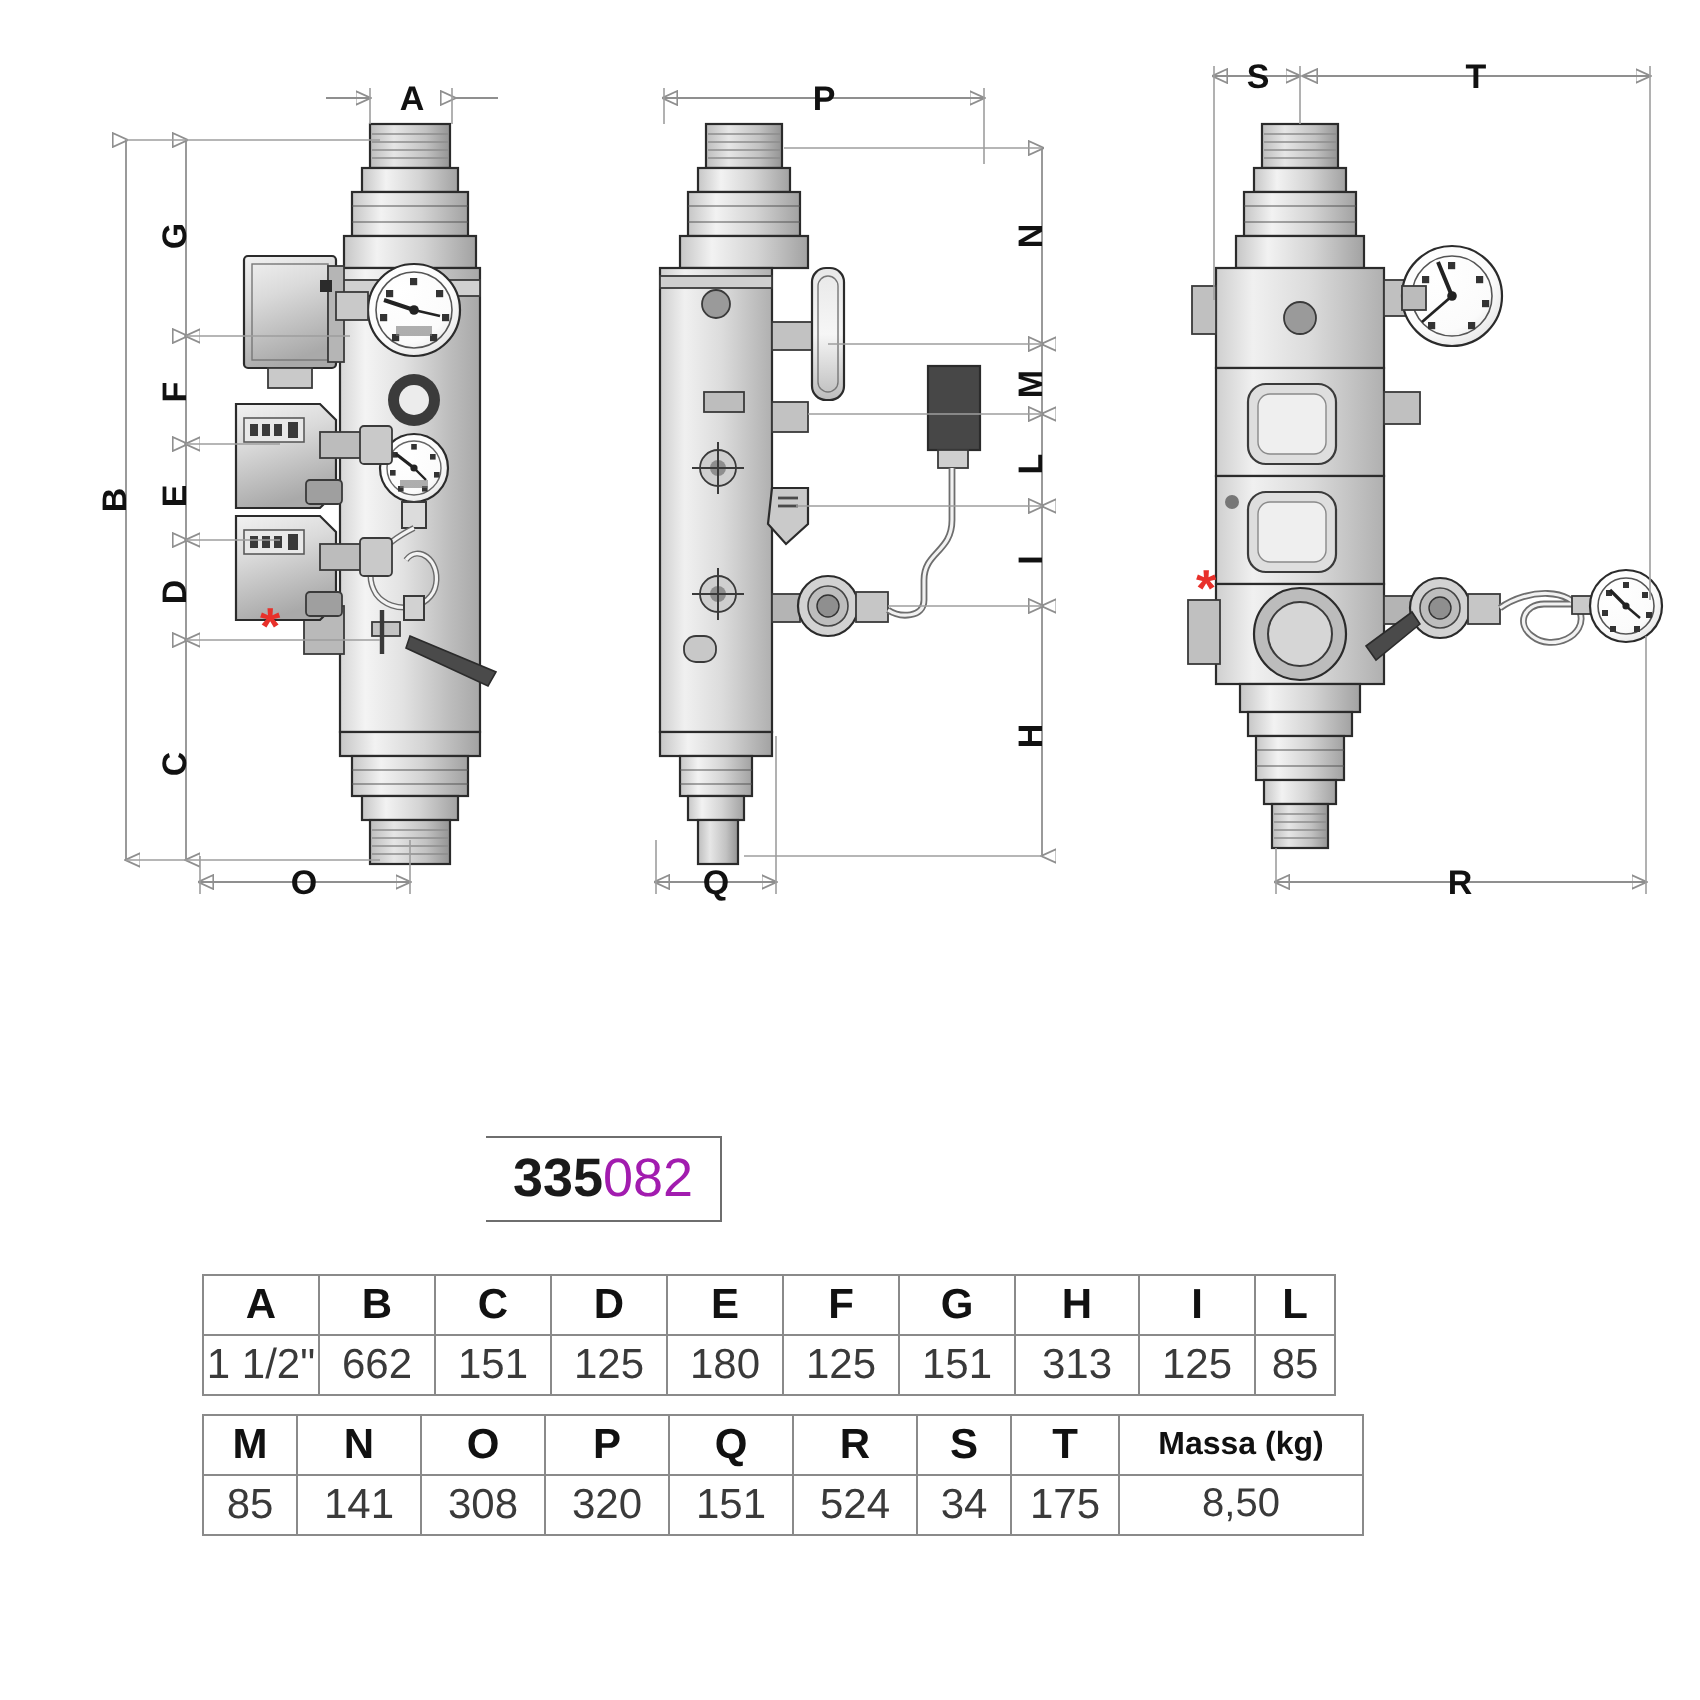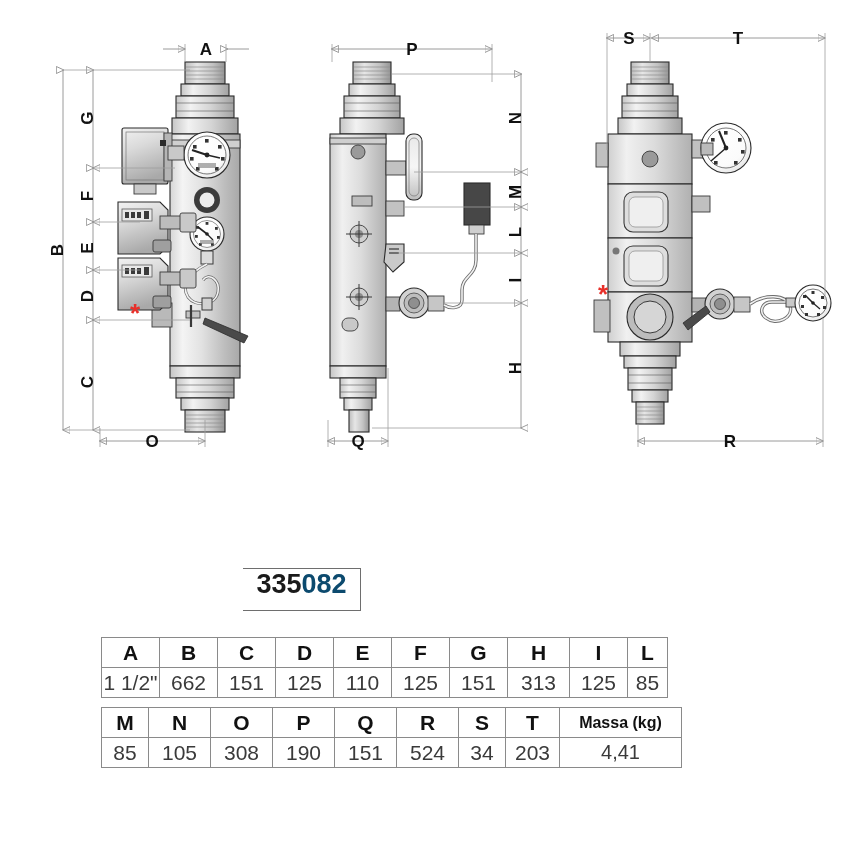--- a/index.html
+++ b/index.html
@@ -7,23 +7,23 @@
        font-family:"Liberation Sans","DejaVu Sans",sans-serif;color:#1a1a1a;overflow:hidden;}
 
   #drawing{position:absolute;left:0;top:0;width:850px;height:520px;}
 
   
   .codice-wrap{position:absolute;left:243px;top:568px;display:flex;align-items:stretch;}
   .codice-label{width:196px;height:43px;border:1.5px solid #6e6e6e;
       display:flex;align-items:center;justify-content:center;
       font-size:25px;font-weight:bold;letter-spacing:.5px;background:#fff;box-sizing:border-box;}
   .codice-value{width:118px;height:43px;border:1.5px solid #6e6e6e;border-left:0;
-      display:flex;justify-content:center;background:#fff;box-sizing:border-box;}
+      display:flex;align-items:center;justify-content:center;background:#fff;box-sizing:border-box;}
   .codice-value .b{font-size:27px;font-weight:bold;letter-spacing:0px;}
-  .codice-value .n{font-size:27px;font-weight:bold;letter-spacing:0px;color:#0c4a6e;}
+  .codice-value .n{font-size:27px;font-weight:normal;letter-spacing:0px;color:#a21caf;}
 
   
   .dim-table{position:absolute;border-collapse:collapse;background:#fff;}
   .dim-table td{border:1px solid #8a8a8a;text-align:center;box-sizing:border-box;}
   .dim-table tr.head td{font-weight:bold;font-size:21px;height:30px;color:#111;}
   .dim-table tr.vals td{font-weight:normal;font-size:21px;height:30px;color:#3a3a3a;}
   #table1{left:101px;top:637px;}
   #table2{left:101px;top:707px;}
   .massa-head{font-size:16px !important;}
   .massa-val{font-size:20px !important;}
@@ -522,21 +522,21 @@
     <td style="width:58px">G</td>
     <td style="width:62px">H</td>
     <td style="width:58px">I</td>
     <td style="width:40px">L</td>
   </tr>
   <tr class="vals">
     <td>1 1/2"</td>
     <td>662</td>
     <td>151</td>
     <td>125</td>
-    <td>110</td>
+    <td>180</td>
     <td>125</td>
     <td>151</td>
     <td>313</td>
     <td>125</td>
     <td>85</td>
   </tr>
 </tbody>
   </table>
 
 <table class="dim-table" id="table2">
@@ -547,23 +547,23 @@
     <td style="width:62px">O</td>
     <td style="width:62px">P</td>
     <td style="width:62px">Q</td>
     <td style="width:62px">R</td>
     <td style="width:47px">S</td>
     <td style="width:54px">T</td>
     <td class="massa-head" style="width:122px">Massa (kg)</td>
   </tr>
   <tr class="vals">
     <td>85</td>
-    <td>105</td>
+    <td>141</td>
     <td>308</td>
-    <td>190</td>
+    <td>320</td>
     <td>151</td>
     <td>524</td>
     <td>34</td>
-    <td>203</td>
-    <td class="massa-val">4,41</td>
+    <td>175</td>
+    <td class="massa-val">8,50</td>
   </tr>
 </tbody>
   </table>
 
 </body></html>

